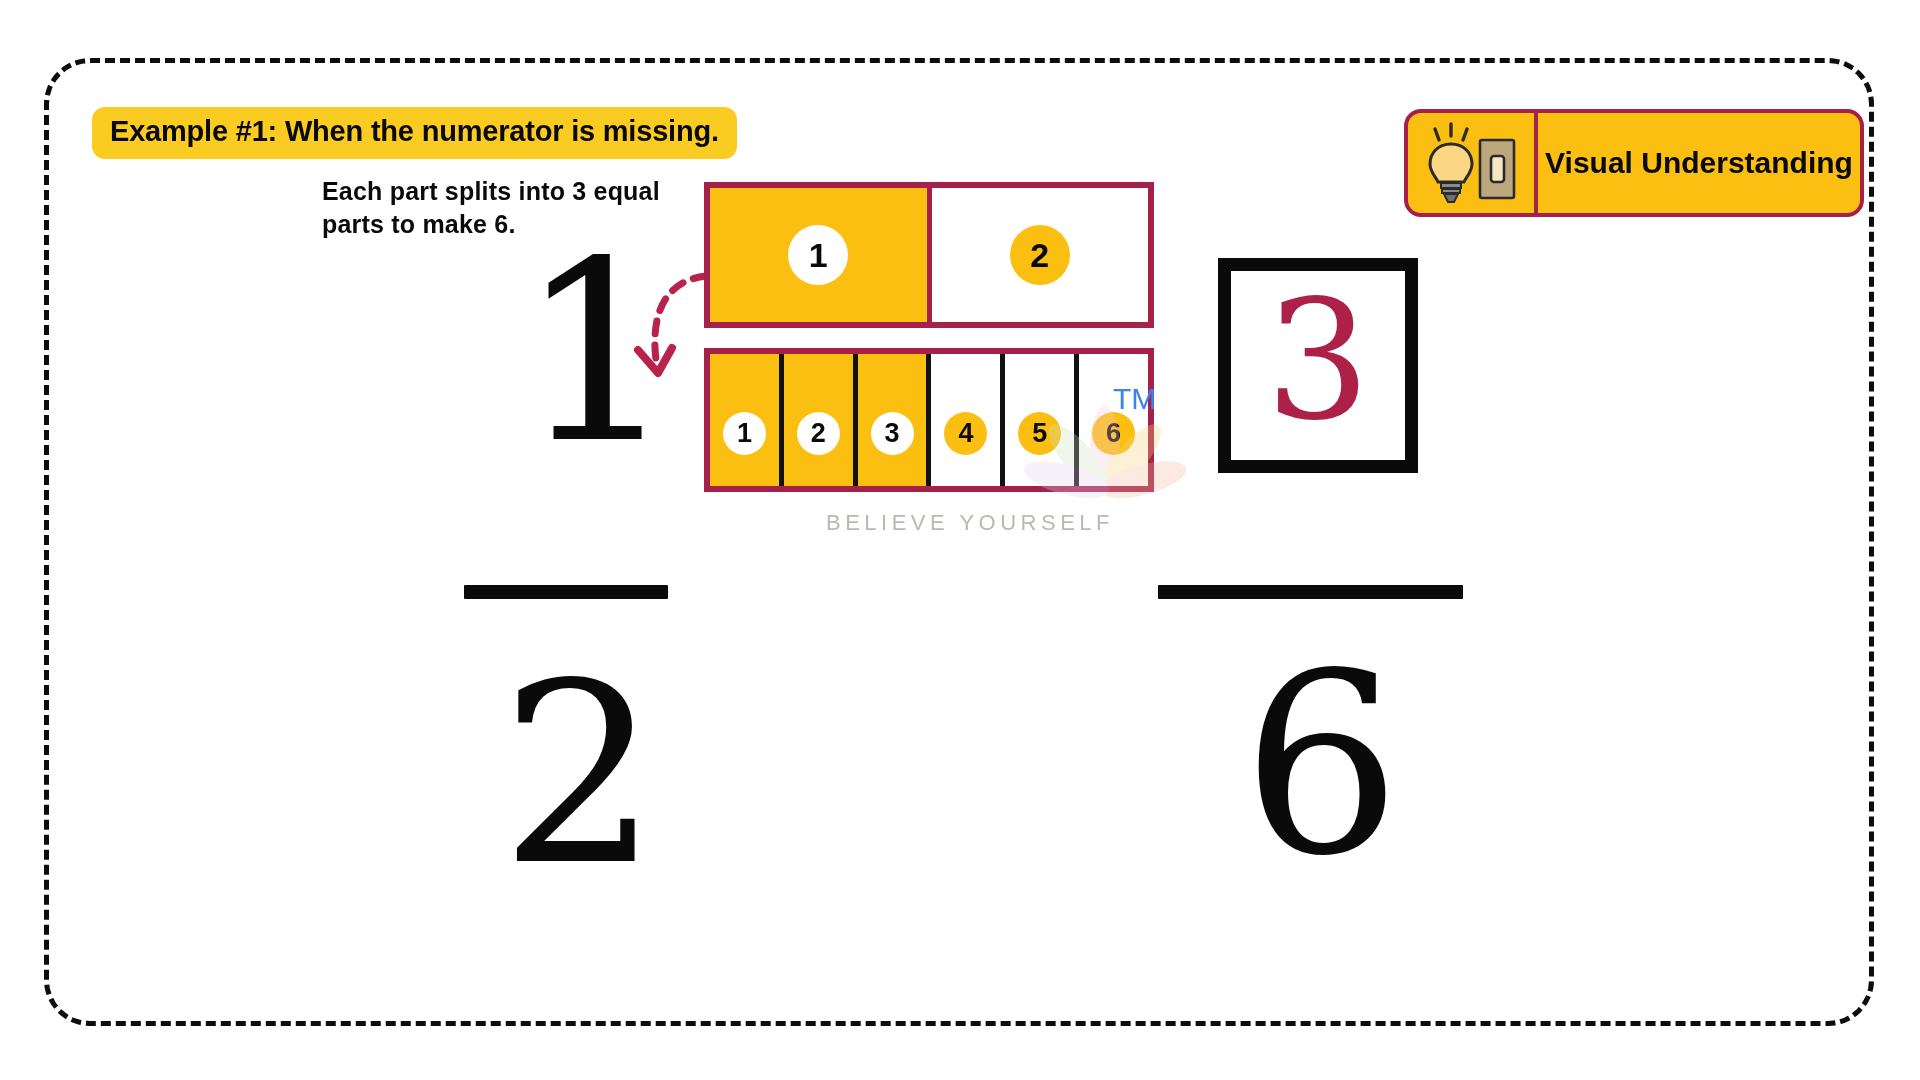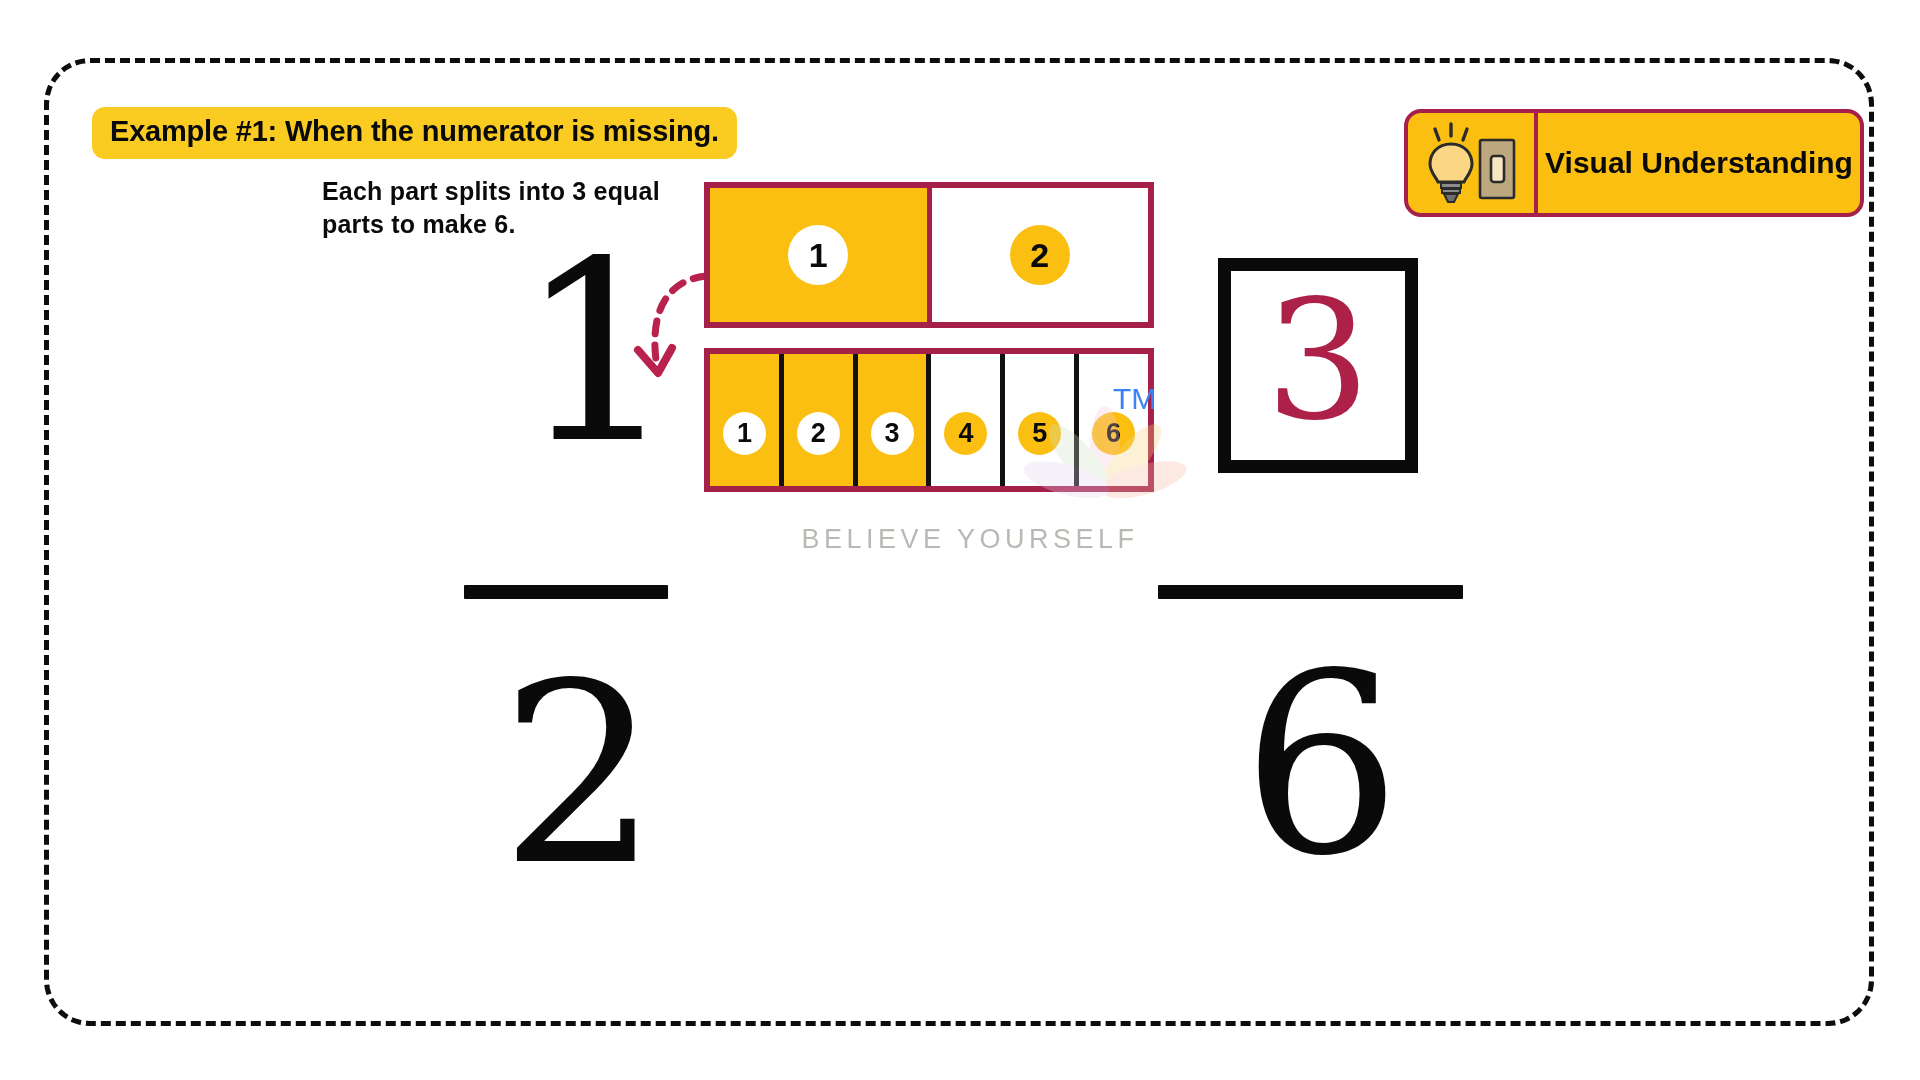--- a/index.html
+++ b/index.html
@@ -218,22 +218,21 @@
   }
   .wm-word {
     font-size: 84px;
     font-weight: bold;
     color: #2f2f2d;
     letter-spacing: -1.5px;
     line-height: 1;
     opacity: 0.93;
   }
   .wm-tag {
-    margin-top: 14px;
-    font-size: 27px;
+    font-size: 22px;
     letter-spacing: 4.5px;
     color: #b9b9b4;
   }
   .wm-tm {
     position: absolute;
     left: 1113px;
     top: 382px;
     font-size: 30px;
     color: #3b82f6;
     font-family: "Liberation Sans", sans-serif;

